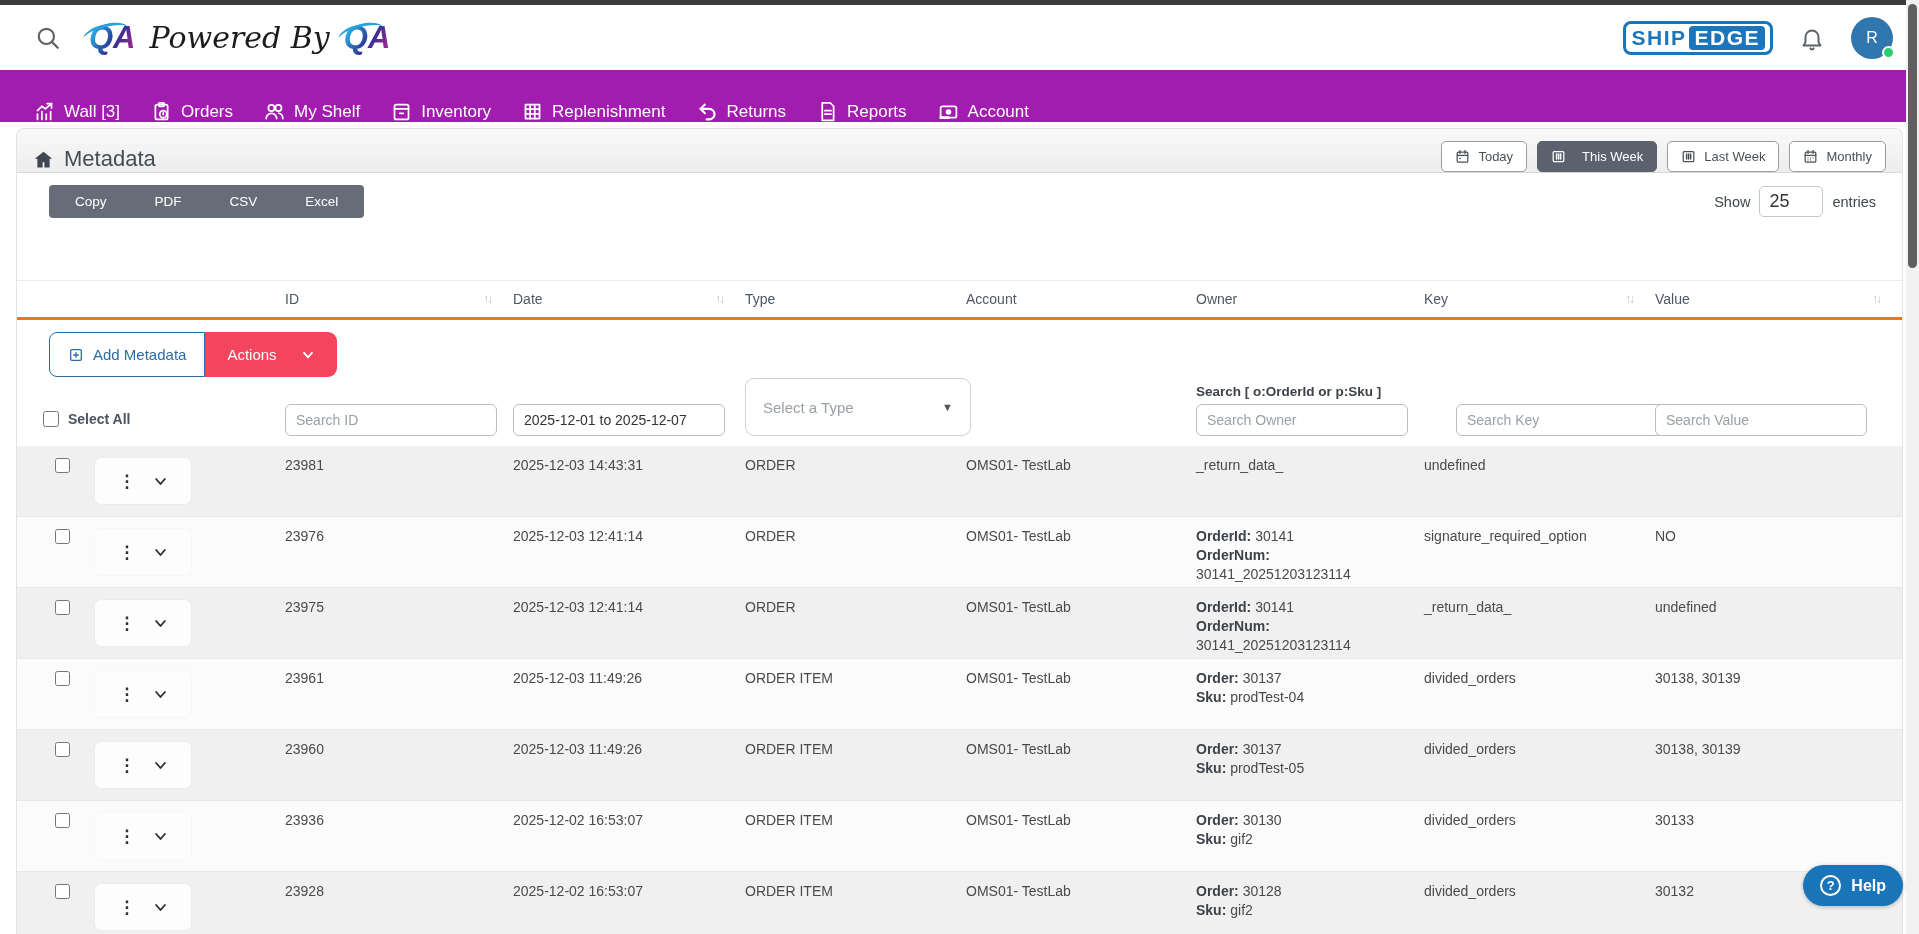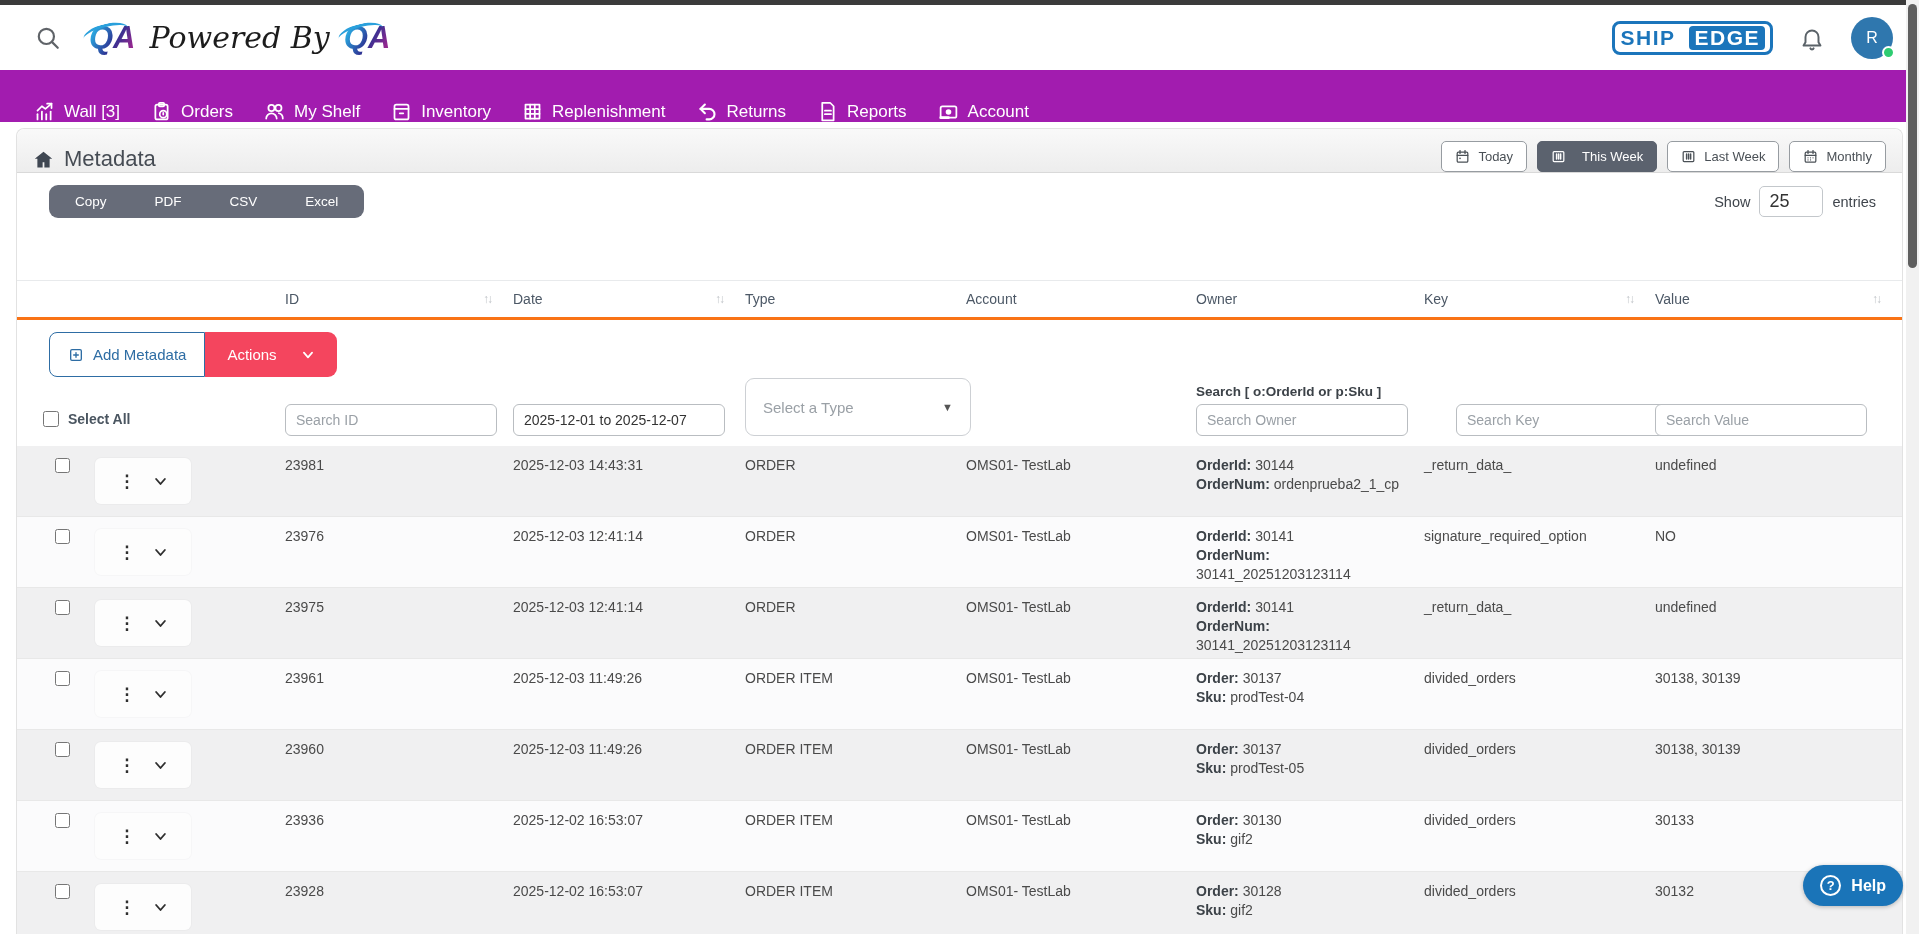--- a/index.html
+++ b/index.html
@@ -12,21 +12,21 @@
   .search-btn { width:26px; height:26px; color:#5f6368; cursor:pointer; }
   .search-btn svg { width:26px; height:26px; }
   .brand-left { display:flex; align-items:center; gap:14px; margin-left:28px; }
   .qa-logo { font-size:31px; font-weight:800; font-style:italic;
              background:linear-gradient(120deg,#29abe2 15%,#2e3192 55%,#93278f 85%);
              -webkit-background-clip:text; background-clip:text; color:transparent; position:relative; }
   .qa-logo::before { content:""; position:absolute; left:-6px; top:4px; width:46px; height:16px;
              border-top:3px solid #2aa0dc; border-radius:50%; transform:rotate(-14deg); }
   .powered-by { font-family:"DejaVu Serif", serif; font-style:italic; font-size:30px; color:#1c1c1c; }
   .header-right { margin-left:auto; display:flex; align-items:center; gap:26px; }
-  .shipedge-logo { border:3px solid #1b75bb; border-radius:8px; padding:2px 5px; display:flex; align-items:center; gap:14px; background:#fff; }
+  .shipedge-logo { border:3px solid #1b75bb; border-radius:8px; padding:2px 5px; display:flex; align-items:center; gap:3px; background:#fff; }
   .shipedge-logo .ship { color:#1b75bb; font-weight:800; font-size:21px; letter-spacing:1.5px; }
   .shipedge-logo .edge { background:#1b75bb; color:#fff; font-weight:800; font-size:21px; letter-spacing:1.5px; padding:0 5px; border-radius:4px; }
   .bell { width:26px; height:26px; color:#5a6268; cursor:pointer; }
   .bell svg { width:26px; height:26px; }
   .avatar { width:42px; height:42px; border-radius:50%; background:#2f77ae; color:#fff; font-size:16px;
             display:flex; align-items:center; justify-content:center; position:relative; cursor:pointer; }
   .online-dot { position:absolute; right:-2px; bottom:0; width:13px; height:13px; border-radius:50%;
             background:#2ecc71; border:2px solid #fff; }
 
   
@@ -46,21 +46,21 @@
   h1.page-title { font-size:22px; font-weight:500; color:#464c54; }
   .range-buttons { display:flex; gap:10px; }
   .range-btn { display:flex; align-items:center; gap:8px; padding:7px 13px; border:1px solid #979ca1; border-radius:5px;
           background:#fff; color:#4a5056; font-size:13px; cursor:pointer; font-family:inherit; }
   .range-btn .r-icon { width:15px; height:15px; display:inline-flex; }
   .range-btn .r-icon svg { width:15px; height:15px; }
   .range-btn.active { background:#5b626e; border-color:#5b626e; color:#fff;gap:16px; }
 
   
   .toolbar { display:flex; align-items:center; justify-content:space-between; padding:12px 26px 12px 32px; }
-  .export-group { background:#676c79; border-radius:9px; padding:9px 2px; display:flex; }
+  .export-group { background:#676c79; border-radius:4px; padding:9px 2px; display:flex; }
   .export-btn { background:transparent; border:none; color:#fff; font-size:13.5px; padding:0 24px; cursor:pointer; font-family:inherit; }
   .entries { display:flex; align-items:center; gap:9px; font-size:14.5px; color:#3f454c; }
   .entries-input { width:64px; height:31px; border:1px solid #c3c7cb; border-radius:5px; padding:0 9px; font-size:18px; color:#333; font-family:inherit; }
 
   
   .grid { display:grid; grid-template-columns:78px 190px 228px 232px 221px 230px 228px 231px minmax(0,1fr); }
   .spacer { height:50px; }
   .table-header { border-top:1px solid #e8eaec; border-bottom:3px solid #f97316; height:40px; align-items:center;
           color:#4c5866; font-size:14px; }
   .th { display:flex; align-items:center; }
@@ -397,24 +397,20 @@
               <svg viewBox="0 0 24 24" fill="none" stroke="currentColor" stroke-width="3" stroke-linecap="round" stroke-linejoin="round">
                 <polyline points="5 8 12 16 19 8"></polyline>
               </svg>
             </span>
           </button>
         </div>
         <div class="cell">23981</div>
         <div class="cell">2025-12-03 14:43:31</div>
         <div class="cell">ORDER</div>
         <div class="cell">OMS01- TestLab</div>
-        <div class="cell">
-          <div class="owner-line"><b>OrderId:</b> <span>30144</span></div>
-          <div class="owner-line"><b>OrderNum:</b> <span>ordenprueba2_1_cp</span></div>
-        </div>
         <div class="cell">_return_data_</div>
         <div class="cell">undefined</div>
       </div>
       <div class="grid row">
         <div class="cell-check"><input type="checkbox" style=""></div>
         <div>
           <button class="menu-btn">
             <span class="dots">⋮</span>
             <span class="row-chevron">
               <svg viewBox="0 0 24 24" fill="none" stroke="currentColor" stroke-width="3" stroke-linecap="round" stroke-linejoin="round">

